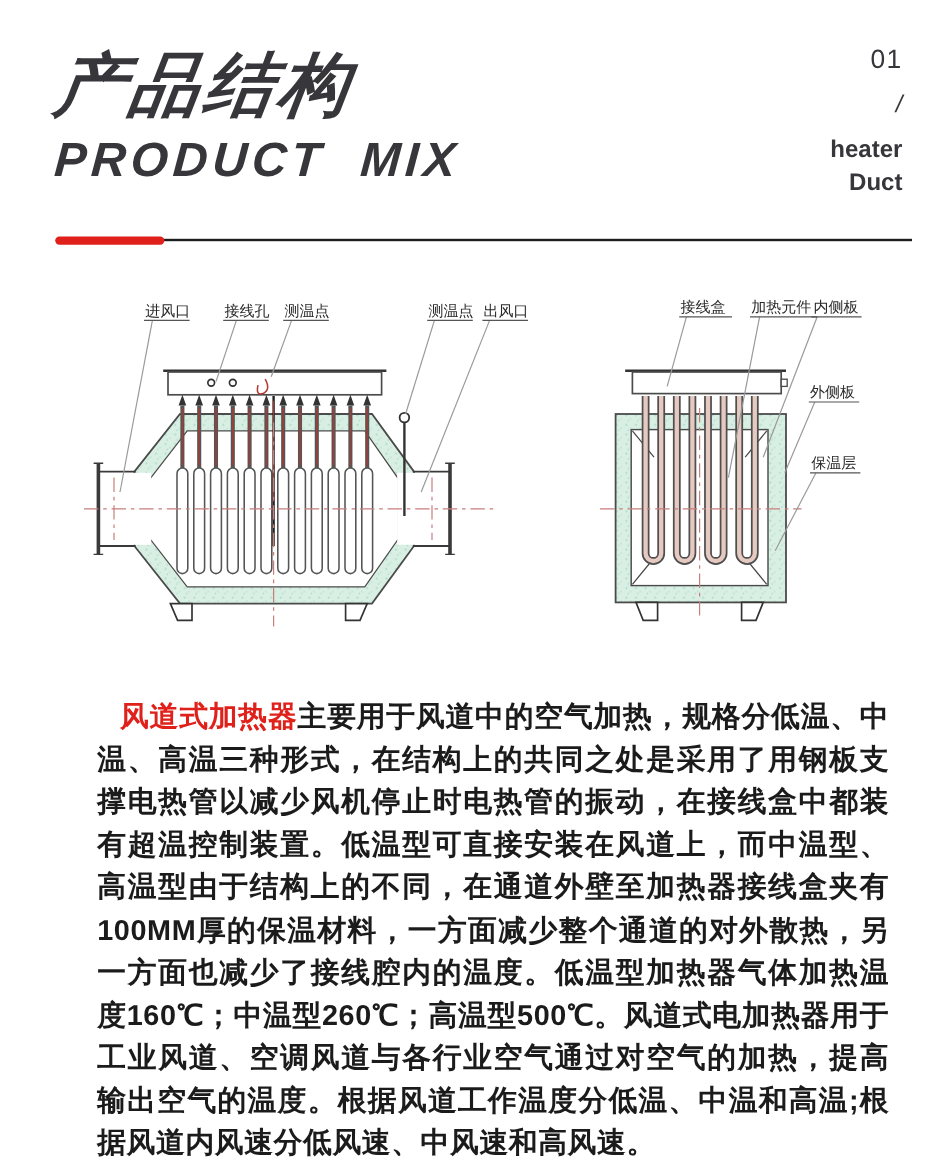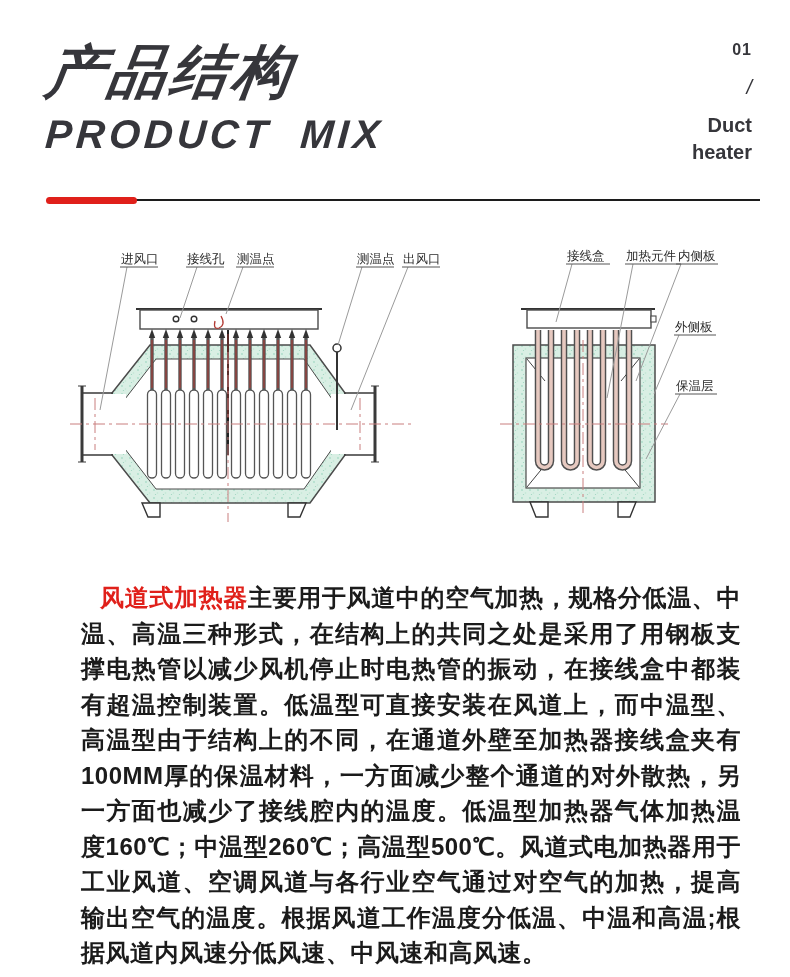--- a/index.html
+++ b/index.html
@@ -18,21 +18,21 @@
   .title-en{
     position:absolute;left:44px;top:112px;margin:0;
     font-size:40px;line-height:44px;font-weight:900;font-style:italic;
     letter-spacing:4px;word-spacing:14px;color:var(--title_charcoal,#36363b);
     transform:skewX(-4deg);transform-origin:left bottom;white-space:nowrap;
   }
   .corner{
     position:absolute;right:38px;top:38px;width:120px;text-align:right;
     color:var(--title_charcoal,#36363b);
   }
-  .corner .idx{font-size:16px;line-height:24px;font-weight:700;letter-spacing:1px;}
+  .corner .idx{font-size:22px;line-height:24px;font-weight:400;letter-spacing:1px;}
   .corner .slash{font-size:20px;line-height:24px;margin-top:13px;font-style:italic;font-weight:400;}
   .corner .tag{margin-top:13px;font-size:20px;line-height:27px;font-weight:700;}
   .divider-line{
     position:absolute;left:48px;top:199px;width:712px;height:2px;background:#1c1c1c;
   }
   .divider-pill{
     position:absolute;left:46px;top:197px;width:91px;height:7px;border-radius:4px;
     background:var(--accent_red,#e0201a);
   }
   
@@ -54,22 +54,22 @@
 
 <div class="page">
 
   <h1 class="title-cn">产品结构</h1>
   <div class="title-en">PRODUCT MIX</div>
 
   <div class="corner">
     <div class="idx">01</div>
     <div class="slash">/</div>
     <div class="tag">
+      <div>heater</div>
       <div>Duct</div>
-      <div>heater</div>
     </div>
   </div>
 
   <div class="divider-line"></div>
   <div class="divider-pill"></div>
 
   <svg class="diag" style="left:60px;top:248px" width="400" height="290" viewBox="60 248 400 290">
     <defs>
       <pattern id="sp1" width="8" height="8" patternUnits="userSpaceOnUse">
         <rect width="8" height="8" fill="#d9efe4"></rect>

